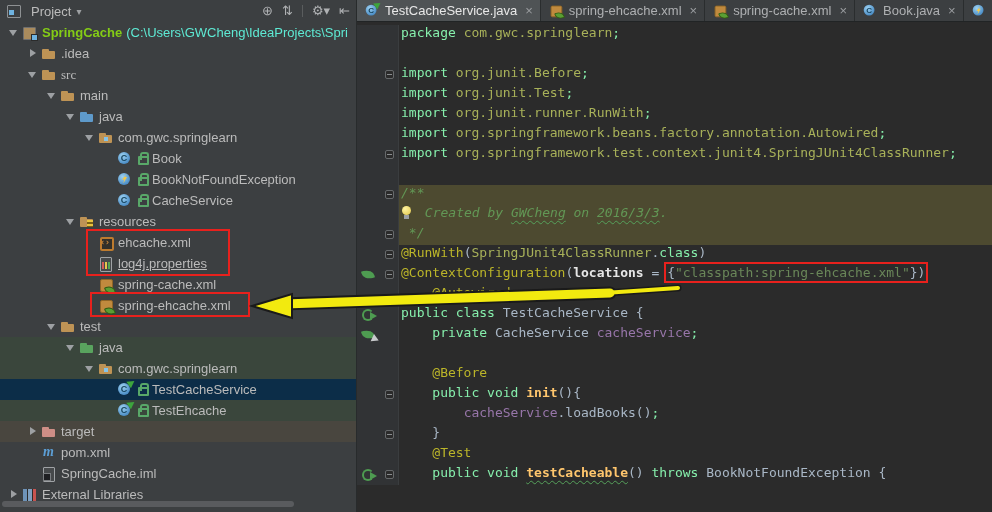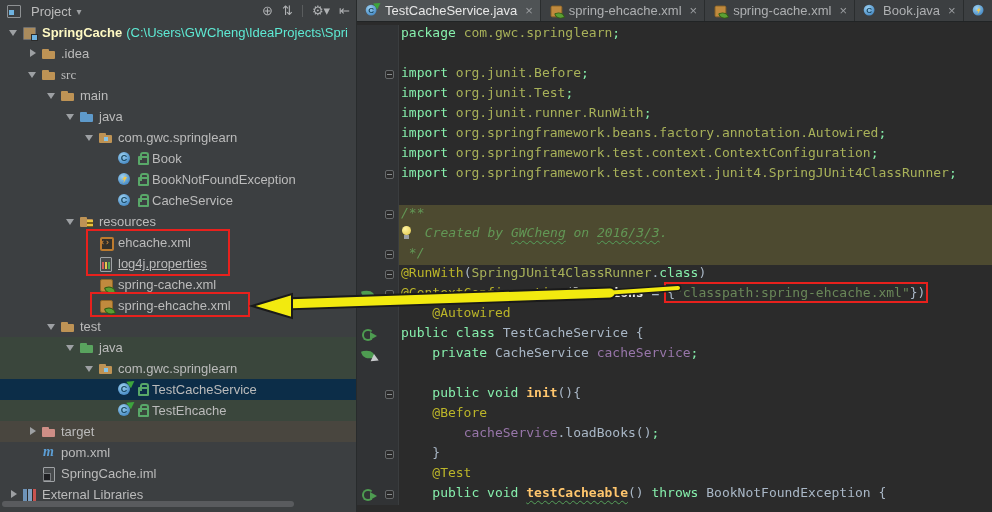--- a/index.html
+++ b/index.html
@@ -15,21 +15,21 @@
   .panel-header .caret{color:#9DA0A3;font-size:10px;}
   .panel-actions{margin-left:auto;display:flex;align-items:center;gap:9px;color:#AFB1B3;font-size:13px;}
   .panel-actions .sep{width:1px;height:12px;background:#5A5D5E;}
   .panel-actions .act{cursor:default;line-height:14px;}
   .tree{position:absolute;left:0;top:22px;right:0;bottom:0;overflow:hidden;}
   .tree-row{display:flex;align-items:center;height:21px;white-space:nowrap;overflow:hidden;
             font-size:13px;color:#BBBBBB;}
   .tree-row.hl-selected{background:#0C2D48;}
   .tree-row.hl-test{background:#3A463C;}
   .tree-row.hl-hover{background:#49463F;}
-  .tree-label.bold{font-weight:700;color:#fef9c3;}
+  .tree-label.bold{font-weight:700;color:#84cc16;}
   .tree-path{color:#5eead4;margin-left:4px;}
   .chev{display:inline-block;width:16px;height:21px;position:relative;flex:none;}
   .chev.exp::before{content:"";position:absolute;left:3px;top:8px;width:0;height:0;
       border-left:4px solid transparent;border-right:4px solid transparent;border-top:6px solid #9DA0A3;}
   .chev.col::before{content:"";position:absolute;left:5px;top:6px;width:0;height:0;
       border-top:4px solid transparent;border-bottom:4px solid transparent;border-left:6px solid #9DA0A3;}
   .h-scrollbar{position:absolute;left:2px;bottom:5px;width:292px;height:6px;border-radius:3px;
                background:#63666880;background:#636668;opacity:.75;}
 
   
@@ -350,34 +350,33 @@
           <span>Bo</span>
         </div>
       </div>
     <div class="code-wrap">
         <div class="line"><div class="gcell"></div><div class="ctext"><span class="seg kw">package </span><span class="seg pkg">com.gwc.springlearn</span><span class="seg kw">;</span></div></div>
         <div class="line"><div class="gcell"></div><div class="ctext"></div></div>
         <div class="line"><div class="gcell"><span class="fold"></span></div><div class="ctext"><span class="seg kw">import </span><span class="seg pkg">org.junit.Before</span><span class="seg kw">;</span></div></div>
         <div class="line"><div class="gcell"></div><div class="ctext"><span class="seg kw">import </span><span class="seg pkg">org.junit.Test</span><span class="seg kw">;</span></div></div>
         <div class="line"><div class="gcell"></div><div class="ctext"><span class="seg kw">import </span><span class="seg pkg">org.junit.runner.RunWith</span><span class="seg kw">;</span></div></div>
         <div class="line"><div class="gcell"></div><div class="ctext"><span class="seg kw">import </span><span class="seg pkg">org.springframework.beans.factory.annotation.Autowired</span><span class="seg kw">;</span></div></div>
-        <div class="line"><div class="gcell"></div><div class="ctext"><span class="seg kw">import </span><span class="seg pkg">org.springframework.test.context.ContextConfiguration</span><span class="seg kw">;</span></div></div>
         <div class="line"><div class="gcell"><span class="fold"></span></div><div class="ctext"><span class="seg kw">import </span><span class="seg pkg">org.springframework.test.context.junit4.SpringJUnit4ClassRunner</span><span class="seg kw">;</span></div></div>
         <div class="line"><div class="gcell"></div><div class="ctext"></div></div>
         <div class="line band"><div class="gcell"><span class="fold"></span></div><div class="ctext"><span class="seg cmt">/**</span></div></div>
         <div class="line band"><div class="gcell"></div><div class="ctext"><span class="icon-bulb"></span><span class="seg cmt"> Created by </span><span class="seg cmt wavy">GWCheng</span><span class="seg cmt"> on </span><span class="seg cmt wavy">2016/3/3</span><span class="seg cmt">.</span></div></div>
         <div class="line band"><div class="gcell"><span class="fold"></span></div><div class="ctext"><span class="seg cmt"> */</span></div></div>
         <div class="line"><div class="gcell"><span class="fold"></span></div><div class="ctext"><span class="seg ann">@RunWith</span><span class="seg plain">(</span><span class="seg pkg">SpringJUnit4ClassRunner</span><span class="seg plain">.</span><span class="seg kw">class</span><span class="seg plain">)</span></div></div>
         <div class="line"><div class="gcell"><span class="g-icon g-leaf"></span><span class="fold"></span></div><div class="ctext"><span class="seg ann">@ContextConfiguration</span><span class="seg plain">(</span><span class="seg attr">locations</span><span class="seg plain"> = </span><span class="code-red-box"><span class="seg plain">{</span><span class="seg str">"classpath:spring-ehcache.xml"</span><span class="seg plain">})</span></span></div></div>
         <div class="line"><div class="gcell"></div><div class="ctext"><span class="seg plain">    </span><span class="seg ann">@Autowired</span></div></div>
         <div class="line"><div class="gcell"><span class="g-icon g-run"></span></div><div class="ctext"><span class="seg kw">public class </span><span class="seg id">TestCacheService</span><span class="seg plain"> {</span></div></div>
         <div class="line"><div class="gcell"><span class="g-icon g-leaf-arrow"></span></div><div class="ctext"><span class="seg plain">    </span><span class="seg kw">private </span><span class="seg id">CacheService</span><span class="seg plain"> </span><span class="seg fld">cacheService</span><span class="seg kw">;</span></div></div>
         <div class="line"><div class="gcell"></div><div class="ctext"></div></div>
+        <div class="line"><div class="gcell"></div><div class="ctext"><span class="seg plain">    </span><span class="seg ann">@Before</span></div></div>
         <div class="line"><div class="gcell"><span class="fold"></span></div><div class="ctext"><span class="seg plain">    </span><span class="seg kw">public void </span><span class="seg mth">init</span><span class="seg plain">(){</span></div></div>
-        <div class="line"><div class="gcell"></div><div class="ctext"><span class="seg plain">    </span><span class="seg ann">@Before</span></div></div>
         <div class="line"><div class="gcell"></div><div class="ctext"><span class="seg plain">        </span><span class="seg fld">cacheService</span><span class="seg plain">.loadBooks()</span><span class="seg kw">;</span></div></div>
         <div class="line"><div class="gcell"><span class="fold"></span></div><div class="ctext"><span class="seg plain">    }</span></div></div>
         <div class="line"><div class="gcell"></div><div class="ctext"><span class="seg plain">    </span><span class="seg ann">@Test</span></div></div>
         <div class="line"><div class="gcell"><span class="g-icon g-run"></span><span class="fold"></span></div><div class="ctext"><span class="seg plain">    </span><span class="seg kw">public void </span><span class="seg mth wavy">testCacheable</span><span class="seg plain">() </span><span class="seg kw">throws</span><span class="seg plain"> </span><span class="seg id">BookNotFoundException</span><span class="seg plain"> {</span></div></div>
       </div>
   </main>
 
   <div class="anno-box" style="left:86px;top:229px;width:144px;height:47px;"></div>
   <div class="anno-box" style="left:90px;top:292px;width:160px;height:25px;"></div>
   <svg class="arrow-overlay" width="992" height="512" viewBox="0 0 992 512">

